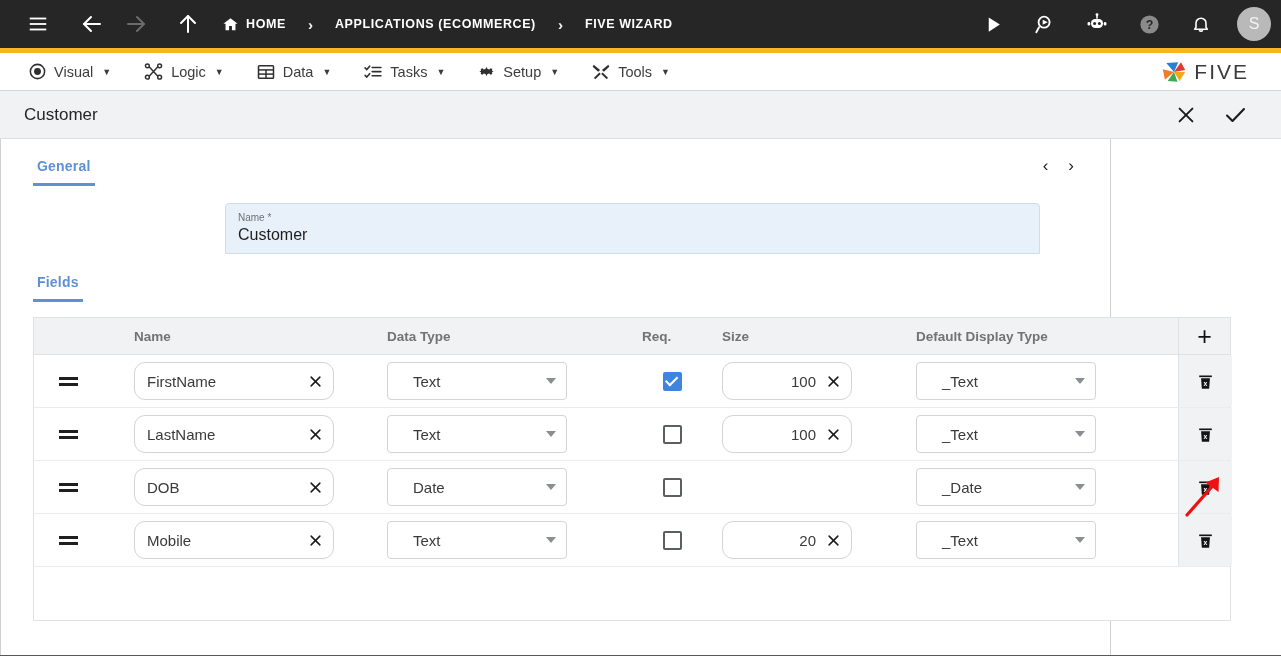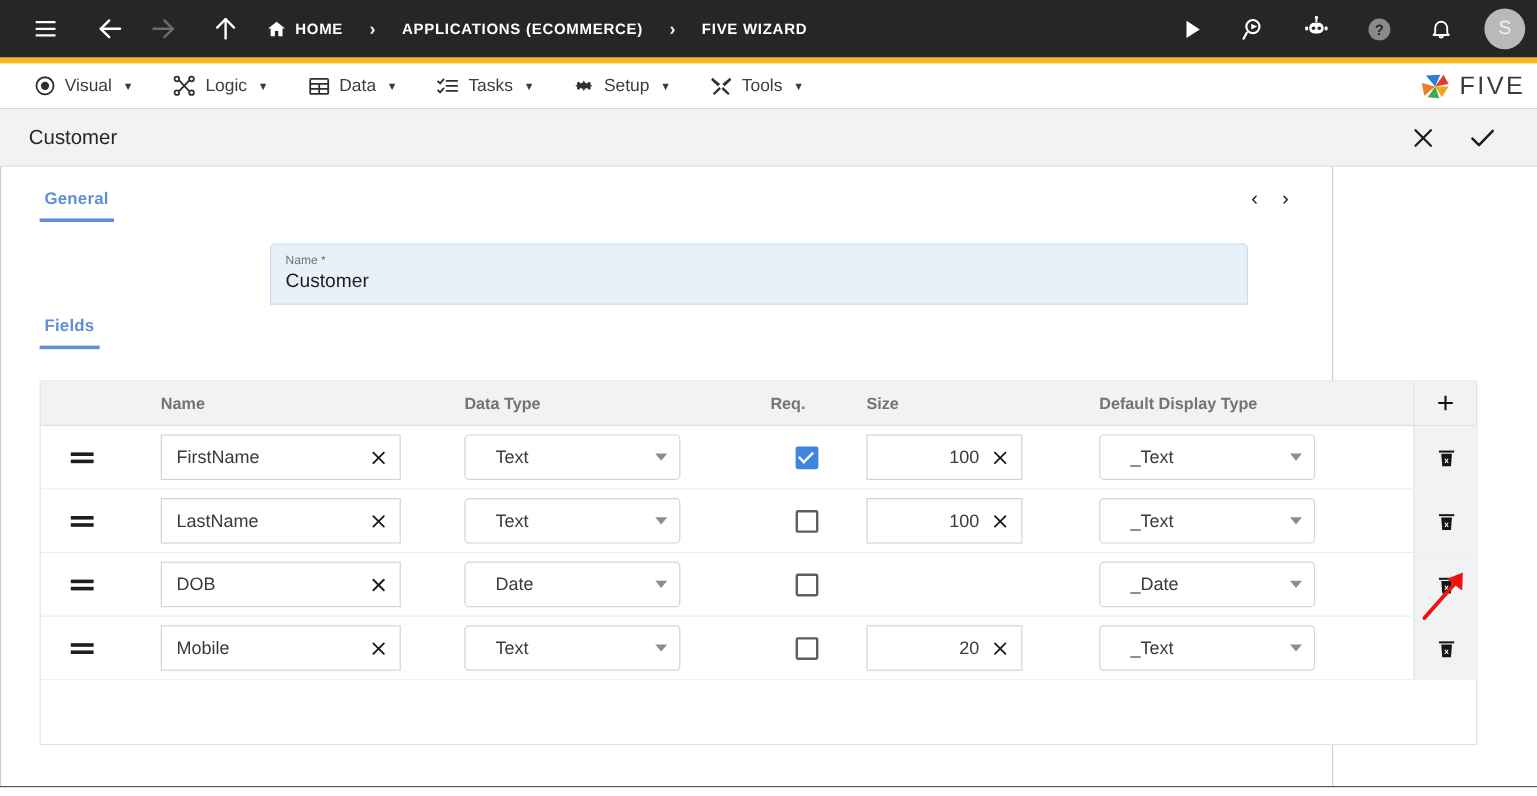--- a/index.html
+++ b/index.html
@@ -63,21 +63,21 @@
     display: flex; align-items: center; gap: 7px;
     height: 38px; padding: 0 16px;
     color: #3c3c3c; font-size: 14.5px;
     cursor: pointer;
   }
   .menu-item:first-child { margin-left: 12px; }
   .menu-caret { font-size: 9px; color: #3c3c3c; margin-left: 2px; }
   .menu-ico { color: #2f2f2f; display: flex; align-items: center; }
 
   .brand {
-    position: absolute; right: 10px; top: 53px; height: 38px;
+    position: absolute; right: 32px; top: 53px; height: 38px;
     display: flex; align-items: center; gap: 6px;
   }
   .brand-text {
     font-size: 21px; letter-spacing: 2px; color: #3b3b3b;
     font-family: "Liberation Sans", sans-serif;
   }
 
   
   .formbar {
     position: absolute; left: 0; top: 91px; width: 1281px; height: 48px;
@@ -124,21 +124,21 @@
   
   .namefield {
     position: absolute; left: 224px; top: 64px; width: 815px; height: 51px;
     background: #e8f0f9; border: 1px solid #cfdced; border-radius: 4px 4px 0 0;
     padding: 8px 12px;
   }
   .namefield-label { font-size: 10px; color: #6d7277; }
   .namefield-value { font-size: 16px; color: #1e1e1e; margin-top: 3px; }
 
   
-  .fieldstab { position: absolute; left: 32px; top: 124px; text-decoration: underline; }
+  .fieldstab { position: absolute; left: 32px; top: 134px; text-decoration: underline; }
 
   
   .tbl {
     position: absolute; left: 32px; top: 178px;
     width: 1198px;
     border: 1px solid #e0e1e3;
     background: #ffffff;
   }
   .thead {
     display: flex; align-items: center; height: 37px;
@@ -168,21 +168,21 @@
   .th.c-name  { padding-left: 32px; }
   .th.c-type  { padding-left: 10px; }
   .th.c-size  { padding-left: 20px; }
   .th.c-ddt   { padding-left: 14px; }
   .th.c-req   { justify-content: flex-start; padding-left: 0; }
 
   .drag-handle { display: flex; flex-direction: column; gap: 3px; cursor: grab; }
   .drag-handle i { display: block; width: 19px; height: 3px; background: #1f1f1f; }
 
   .txtinput {
-    height: 38px; border: 1px solid #d2d4d7; border-radius: 0;
+    height: 38px; border: 1px solid #d2d4d7; border-radius: 11px;
     background: #ffffff; display: flex; align-items: center;
     padding: 0 9px 0 12px; font-size: 15px; color: #3a3a3a;
   }
   .txtinput.w200 { width: 200px; }
   .txtinput.w130 { width: 130px; }
   .txtinput .val { flex: 1 1 auto; }
   .txtinput.num .val { text-align: right; padding-right: 8px; color:#3a3a3a; }
   .clear-x {
     width: 18px; height: 18px; display: flex; align-items: center;
     justify-content: center; color: #1a1a1a; cursor: pointer; flex: none;

